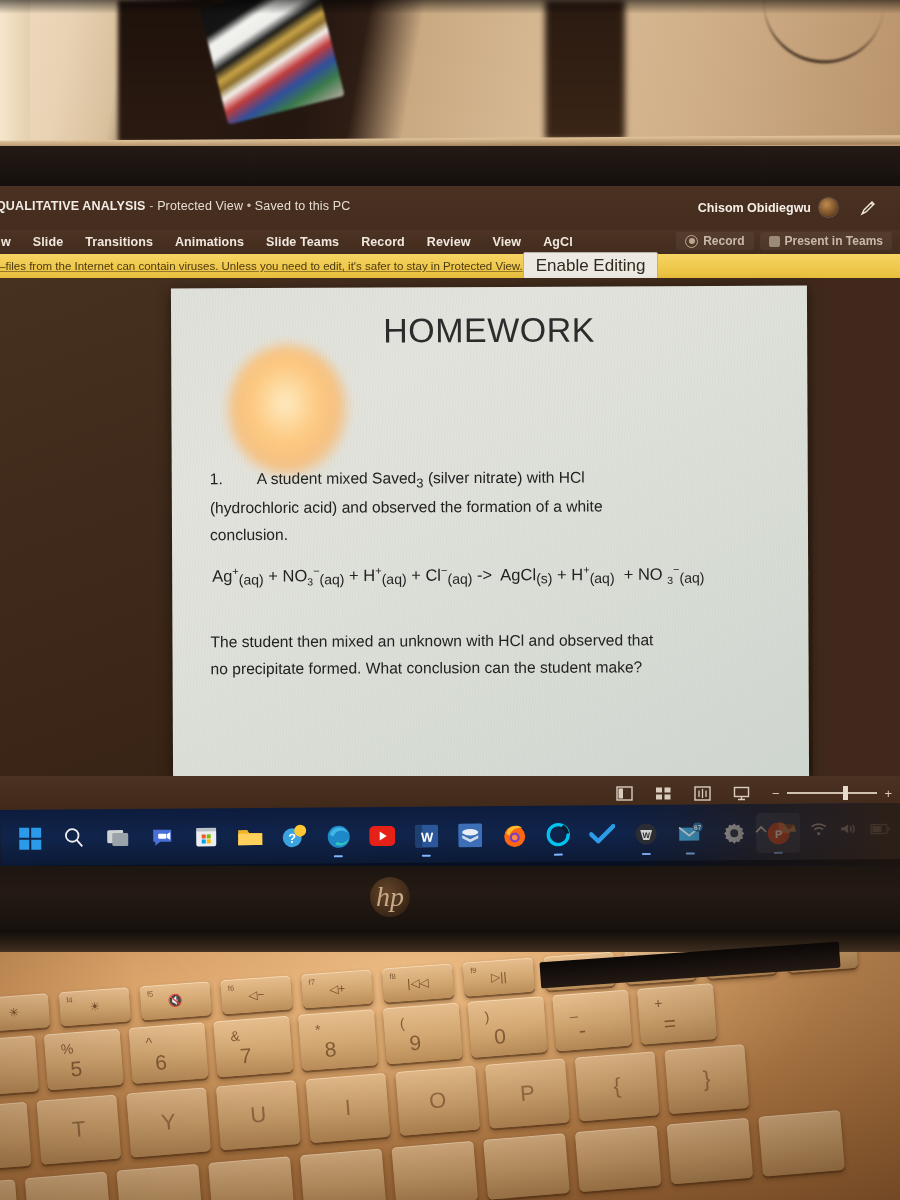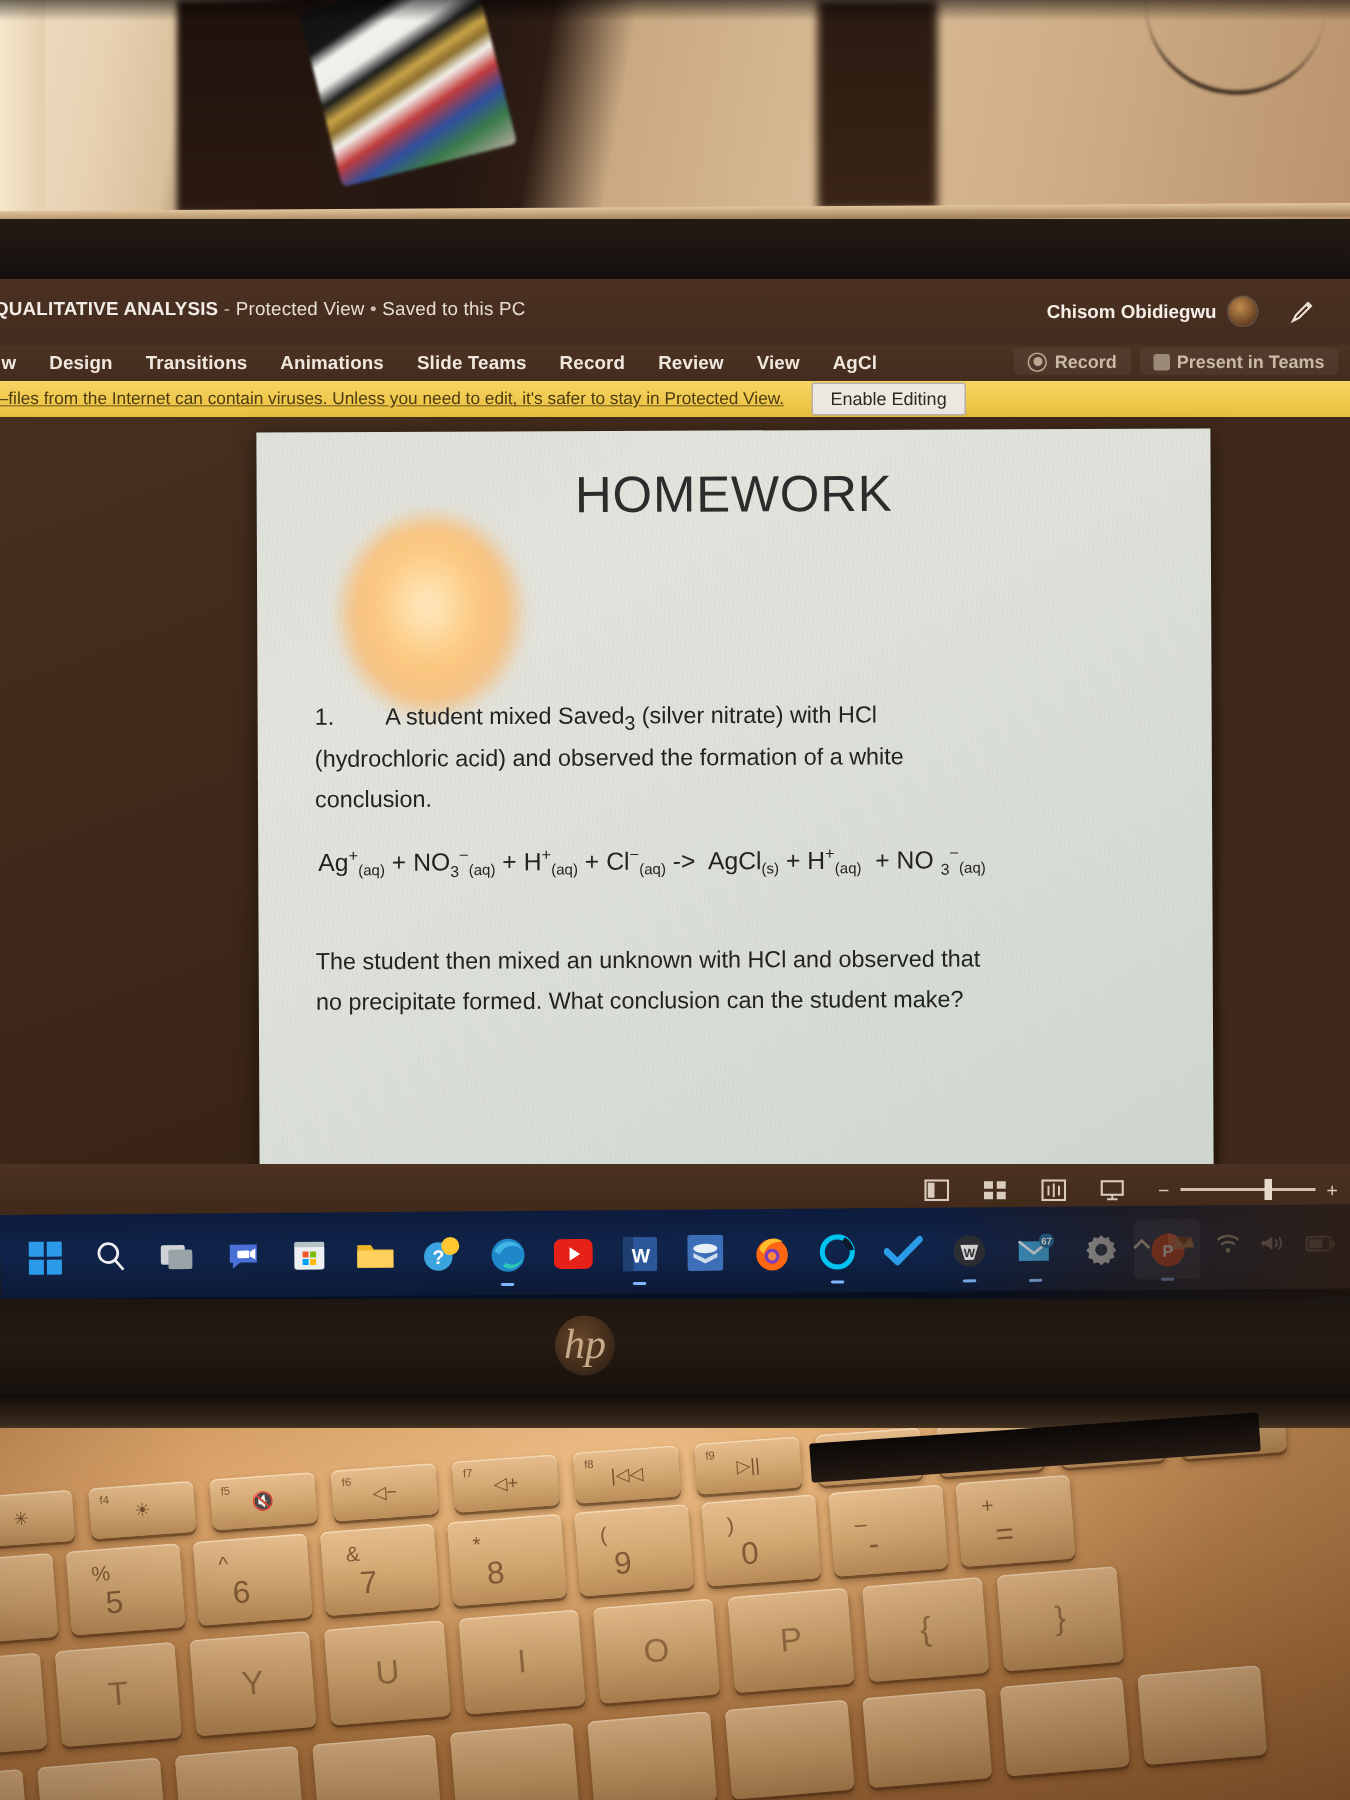--- a/index.html
+++ b/index.html
@@ -67,22 +67,22 @@
     background:rgba(255,255,255,.05);color:#c9b9a6;font-size:12px;font-weight:600;white-space:nowrap;}
   .rbtn .dotic{width:11px;height:11px;border-radius:50%;border:1.6px solid #bda88f;position:relative;flex:none;}
   .rbtn .dotic:after{content:"";position:absolute;inset:2.4px;border-radius:50%;background:#bda88f;}
   .rbtn .teamsic{width:11px;height:11px;border-radius:2px;background:#9b8a76;flex:none;}
 
   
   .pvbar{position:absolute;left:0;top:68px;width:900px;height:24px;
     background:linear-gradient(180deg,#f7d563,#e8be3c);display:flex;align-items:center;}
   .pvtext{color:#4c3a10;font-size:11.5px;text-decoration:underline;text-decoration-color:rgba(76,58,16,.55);
     white-space:nowrap;margin-left:-6px;}
-  .pvbtn{margin-left:18px;background:#ece8e2;border:1px solid #b7b0a6;border-radius:2px;
-    color:#30281c;font-size:12px;padding:3px 12px;white-space:nowrap;}
+  .pvbtn{background:#ece8e2;border:1px solid #b7b0a6;border-radius:2px;
+    color:#30281c;font-size:17px;padding:3px 12px;white-space:nowrap;}
 
   
   .workspace{position:absolute;left:0;top:92px;width:813px;height:532px;
     background:linear-gradient(160deg,#46301f,#3a2517 60%,#30200f);}
 
   
   .slide{position:absolute;left:172px;top:9px;width:636px;height:493px;
     background:
       repeating-linear-gradient(94deg, rgba(180,200,180,.10) 0 1px, rgba(255,255,255,0) 1px 3px),
       linear-gradient(150deg,#dfe0da 0%,#e3e3dd 25%,#dcdfd8 52%,#d6dbd4 75%,#cfd6cf 100%);
@@ -92,21 +92,21 @@
     filter:blur(6px);}
   .slide-title{position:absolute;left:0;top:24px;width:636px;text-align:center;
     color:#2c2c2c;font-size:34px;font-family:"Liberation Sans", sans-serif;letter-spacing:.5px;}
   .body-txt{position:absolute;color:#222;font-size:15.6px;line-height:1.72;}
   .p1{left:38px;top:178px;width:530px;}
   .p1 .num{letter-spacing:0;}
   .p1 .gap{display:inline-block;width:34px;}
   .eqn{position:absolute;left:40px;top:277px;width:580px;color:#222;font-size:16.5px;white-space:nowrap;}
   .eqn sub{font-size:10.5px;}
   .eqn sup{font-size:11px;}
-  .eqn .sb{font-size:10px;vertical-align:-3px;}
+  .eqn .sb{font-size:14px;vertical-align:-3px;}
   .p2{left:38px;top:341px;width:560px;}
 
   
   .statusbar{position:absolute;left:0;bottom:0;width:900px;height:34px;
     background:linear-gradient(180deg,#4b3222,#41291a);display:flex;align-items:center;}
   .sb-right{position:absolute;right:8px;top:0;height:34px;display:flex;align-items:center;gap:22px;}
   .viewic{width:17px;height:15px;opacity:.93;}
   .zoomslider{display:flex;align-items:center;gap:0;width:120px;}
   .zoomslider .minus{color:#d9cbb9;font-size:13px;margin-right:7px;}
   .zoomslider .track{flex:1;height:2px;background:#cfc1ae;position:relative;}
@@ -205,21 +205,21 @@
       <svg width="20" height="20" viewBox="0 0 20 20">
         <path d="M4 16 L6 12 L14 4 L16 6 L8 14 Z" fill="none" stroke="#efe6da" stroke-width="1.4"></path>
         <path d="M13 5 L15 7" stroke="#efe6da" stroke-width="1.4"></path>
       </svg>
     </div>
   </div>
 
   <div class="ribbon">
     <div class="tabs">
       <span class="tab">w</span>
-      <span class="tab">Design</span>
+      <span class="tab">Slide</span>
       <span class="tab">Transitions</span>
       <span class="tab">Animations</span>
       <span class="tab">Slide Teams</span>
       <span class="tab">Record</span>
       <span class="tab">Review</span>
       <span class="tab">View</span>
       <span class="tab">AgCl</span>
     </div>
     <div class="ribbon-right">
       <span class="rbtn">

